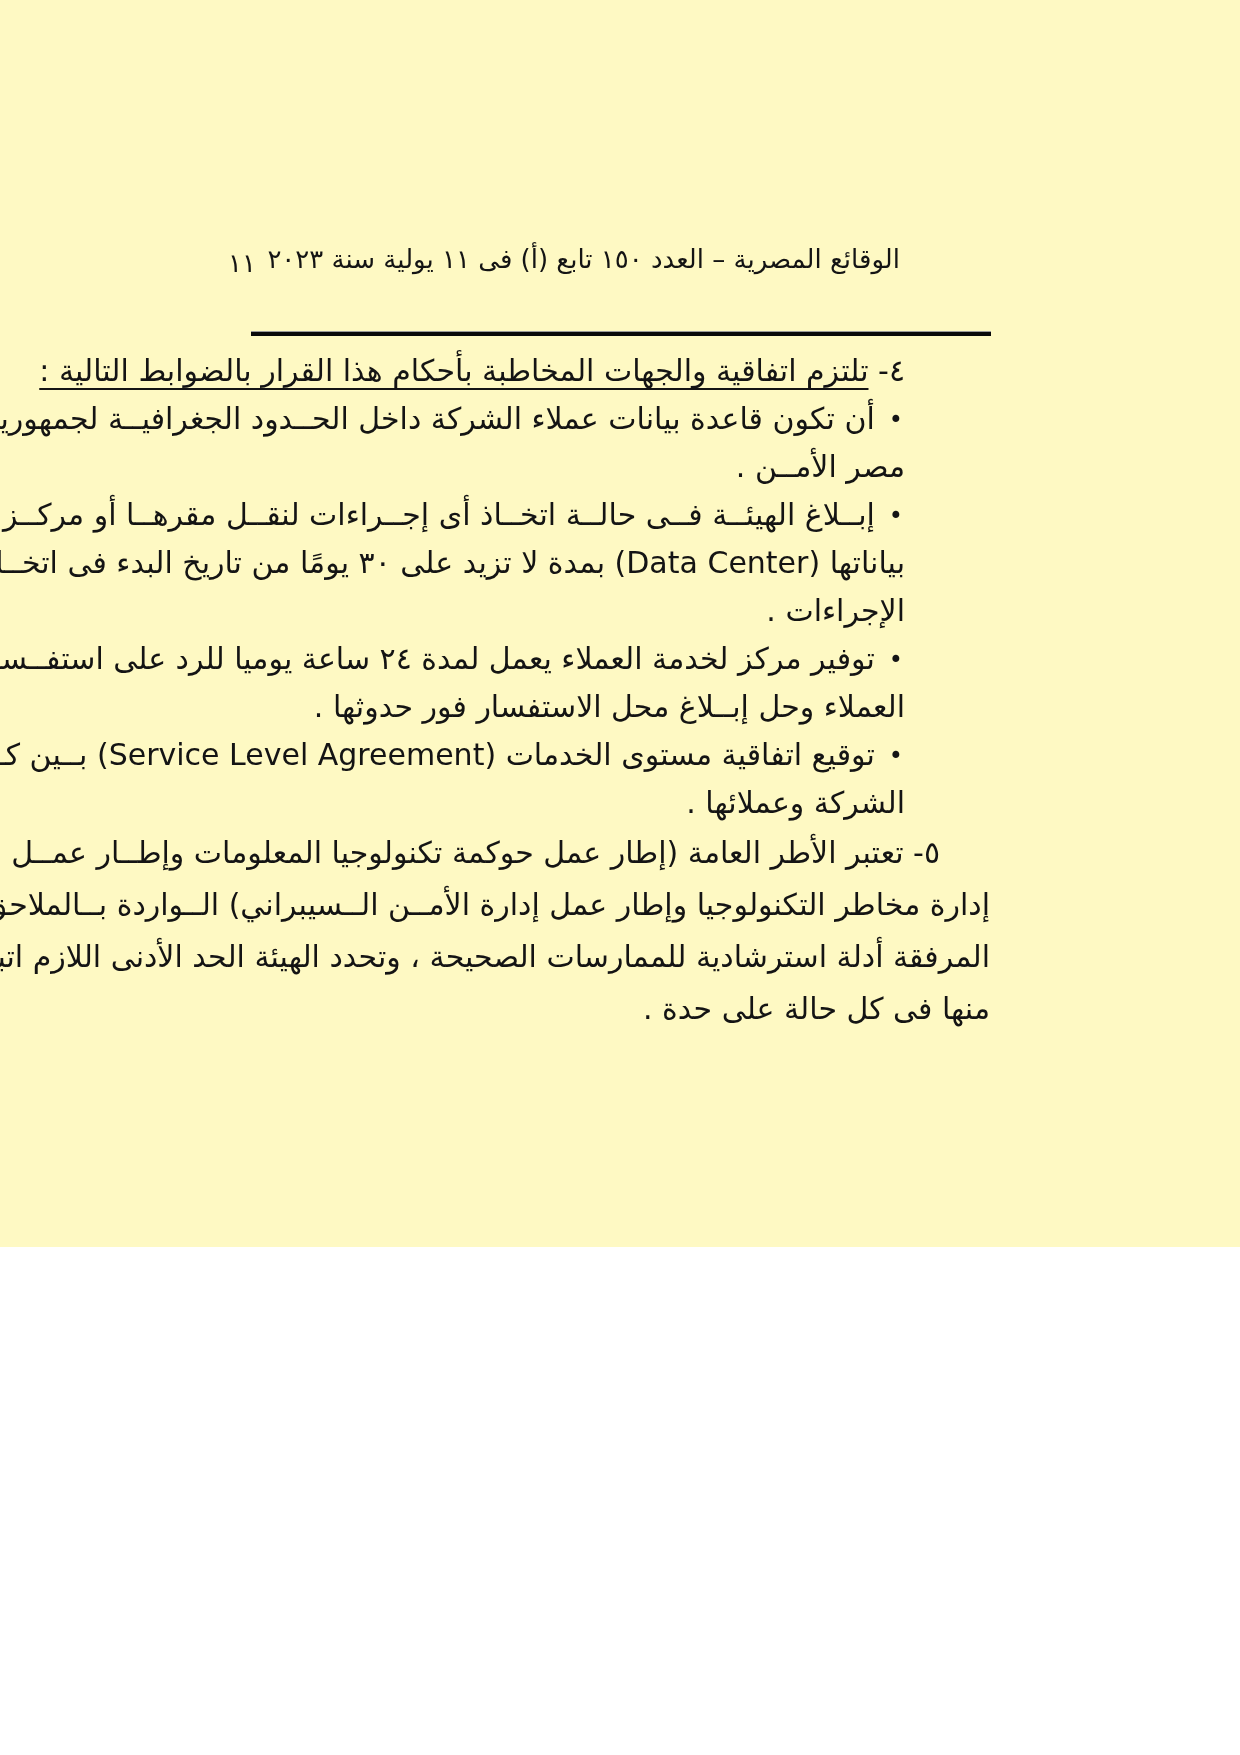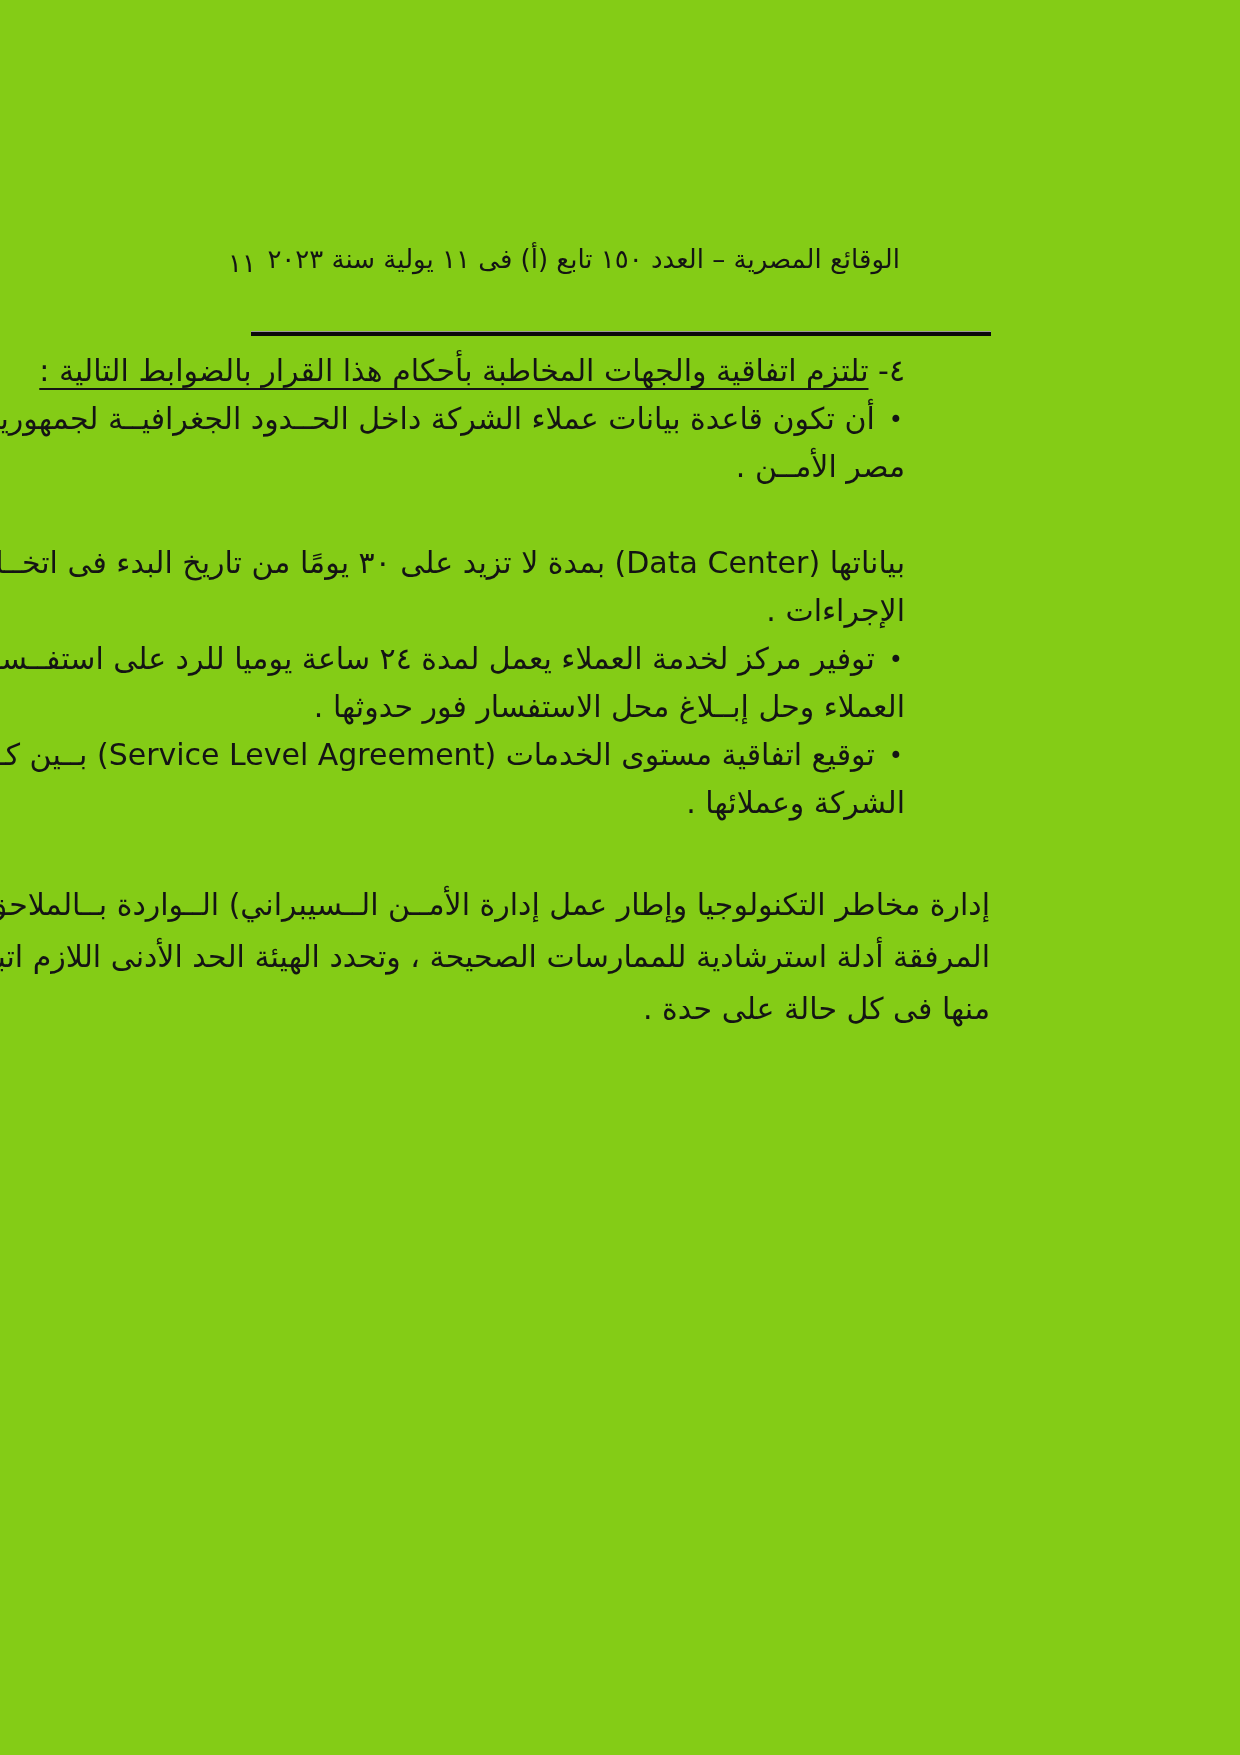--- a/index.html
+++ b/index.html
@@ -1,20 +1,20 @@
 <!DOCTYPE html>
 <html lang="ar"><head>
 <meta charset="utf-8">
 <style>
   html,body{margin:0;padding:0;background:#ffffff;}
   .page{
     position:relative;
     width:1240px;
-    height:1755px;
-    background:#84cc16;
+    height:1247px;
+    background:#fef9c3;
     overflow:hidden;
     font-family:"DejaVu Sans", sans-serif;
     color:#141414;
   }
   .hdr-num{
     position:absolute;
     left:228px; top:248px;
     font-size:26px;
     direction:rtl;
     white-space:nowrap;
@@ -68,20 +68,23 @@
     <span class="u">تلتزم اتفاقية والجهات المخاطبة بأحكام هذا القرار بالضوابط التالية :</span>
   </div>
 
   <div class="ln" style="top:400px; right:337px;">
     <span class="dot">•</span><span>أن تكون قاعدة بيانات عملاء الشركة داخل الحــدود الجغرافيــة لجمهوريــة</span>
   </div>
   <div class="ln" style="top:448px; right:335px;">
     <span>مصر الأمــن .</span>
   </div>
 
+  <div class="ln" style="top:496px; right:337px;">
+    <span class="dot">•</span><span>إبــلاغ الهيئــة فــى حالــة اتخــاذ أى إجــراءات لنقــل مقرهــا أو مركــز</span>
+  </div>
   <div class="ln" style="top:544px; right:335px;">
     <span>بياناتها (Data Center) بمدة لا تزيد على ٣٠ يومًا من تاريخ البدء فى اتخــاذ</span>
   </div>
   <div class="ln" style="top:592px; right:335px;">
     <span>الإجراءات .</span>
   </div>
 
   <div class="ln" style="top:640px; right:337px;">
     <span class="dot">•</span><span>توفير مركز لخدمة العملاء يعمل لمدة ٢٤ ساعة يوميا للرد على استفــسارات</span>
   </div>
@@ -89,20 +92,24 @@
     <span>العملاء وحل إبــلاغ محل الاستفسار فور حدوثها .</span>
   </div>
 
   <div class="ln" style="top:736px; right:337px;">
     <span class="dot">•</span><span>توقيع اتفاقية مستوى الخدمات (Service Level Agreement) بــين كــل مــن</span>
   </div>
   <div class="ln" style="top:784px; right:335px;text-align:right;">
     <span>الشركة وعملائها .</span>
   </div>
 
+  <div class="ln" style="top:834px; right:300px;">
+    <span>٥-</span>
+    <span>تعتبر الأطر العامة (إطار عمل حوكمة تكنولوجيا المعلومات وإطــار عمــل</span>
+  </div>
   <div class="ln" style="top:886px; right:250px;">
     <span>إدارة مخاطر التكنولوجيا وإطار عمل إدارة الأمــن الــسيبراني) الــواردة بــالملاحق</span>
   </div>
   <div class="ln" style="top:938px; right:250px;">
     <span>المرفقة أدلة استرشادية للممارسات الصحيحة ، وتحدد الهيئة الحد الأدنى اللازم اتباعه</span>
   </div>
   <div class="ln" style="top:990px; right:250px;">
     <span>منها فى كل حالة على حدة .</span>
   </div>
 

